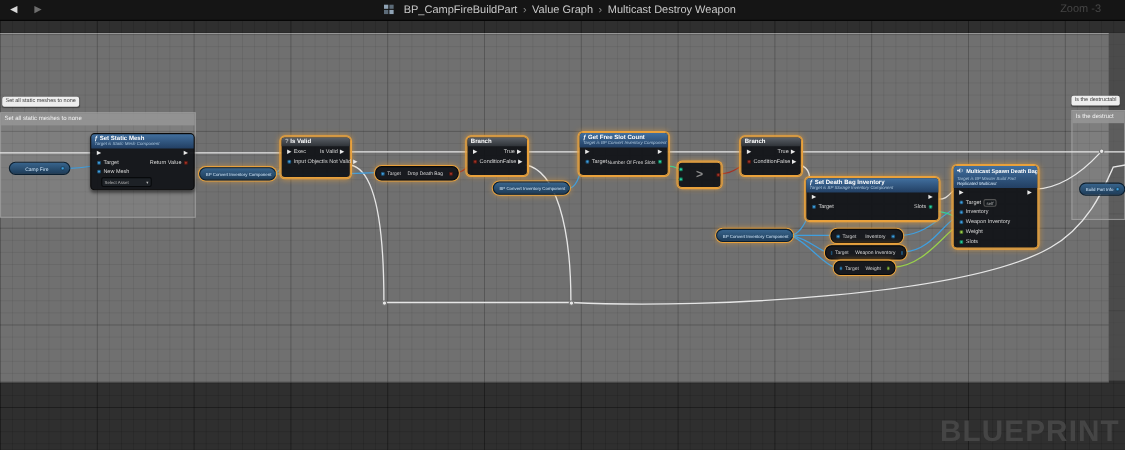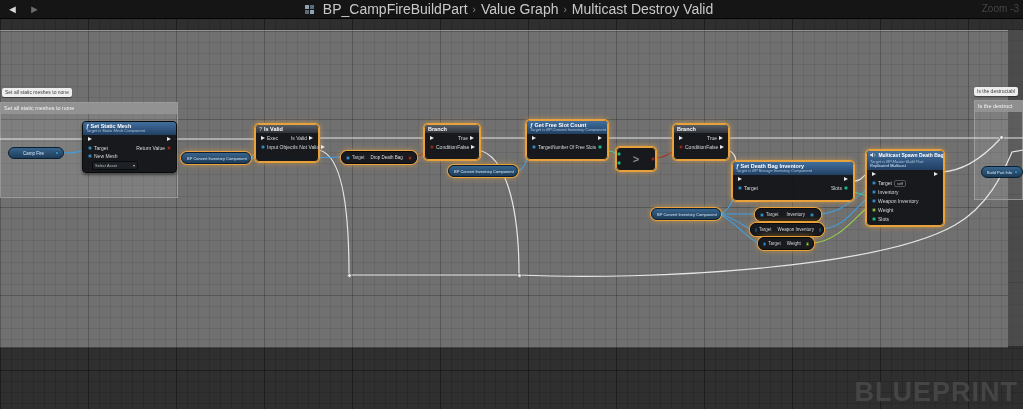--- a/index.html
+++ b/index.html
@@ -4,23 +4,23 @@
 <style>
   html,body{margin:0;padding:0;background:#000;}
   #stage{position:relative;width:1023px;height:409px;overflow:hidden;
     font-family:"Liberation Sans","DejaVu Sans",sans-serif;-webkit-font-smoothing:antialiased;}
   
   #toolbar{position:absolute;left:0;top:0;width:1023px;height:18px;background:#151515;
     border-bottom:1px solid #050505;z-index:10;display:flex;align-items:center;justify-content:center;}
   .nav-arrow{position:absolute;top:1px;font-size:11px;line-height:16px;cursor:pointer;}
   #back-arrow{left:7px;color:#d8d8d8;}
   #fwd-arrow{left:29px;color:#6d6d6d;}
-  .crumb{color:#c9c9c9;font-size:14px;margin:0 5px;}
+  .crumb{color:#c9c9c9;font-size:10px;margin:0 5px;}
   .crumb-sep{color:#8a8a8a;font-size:10px;}
-  #zoom-label{position:absolute;right:4px;top:3px;color:#454545;font-size:10px;}
+  #zoom-label{position:absolute;right:22px;top:3px;color:#454545;font-size:10px;}
   
   #canvas{position:absolute;left:0;top:18px;width:1023px;height:391px;background:#2f2f2f;
     background-image:
       linear-gradient(rgba(0,0,0,.28) 1px,transparent 1px),
       linear-gradient(90deg,rgba(0,0,0,.28) 1px,transparent 1px),
       linear-gradient(rgba(0,0,0,.12) 1px,transparent 1px),
       linear-gradient(90deg,rgba(0,0,0,.12) 1px,transparent 1px);
     background-size:88px 88px,88px 88px,11px 11px,11px 11px;}
   #outer-right{position:absolute;left:1008px;top:12px;width:15px;height:316px;background:rgba(110,110,110,.45);}
   #graph-band{position:absolute;left:0;top:12px;width:1008px;height:316px;background:#707070;
@@ -78,21 +78,21 @@
           <rect x="0" y="0" width="4" height="4" fill="#8fa3b5"></rect>
           <rect x="5" y="0" width="4" height="4" fill="#5c6b78"></rect>
           <rect x="0" y="5" width="4" height="4" fill="#5c6b78"></rect>
           <rect x="5" y="5" width="4" height="4" fill="#8fa3b5"></rect>
         </svg>
     </span>
     <span class="crumb">BP_CampFireBuildPart</span>
     <span class="crumb-sep">›</span>
     <span class="crumb">Value Graph</span>
     <span class="crumb-sep">›</span>
-    <span class="crumb">Multicast Destroy Valid</span>
+    <span class="crumb">Multicast Destroy Weapon</span>
     <span id="zoom-label">Zoom -3</span>
   </div>
 
   <div id="canvas">
     <div id="graph-band"></div>
     <div id="outer-right"></div>
     <div id="watermark">BLUEPRINT</div>
   </div>
 
   <svg id="wires">

